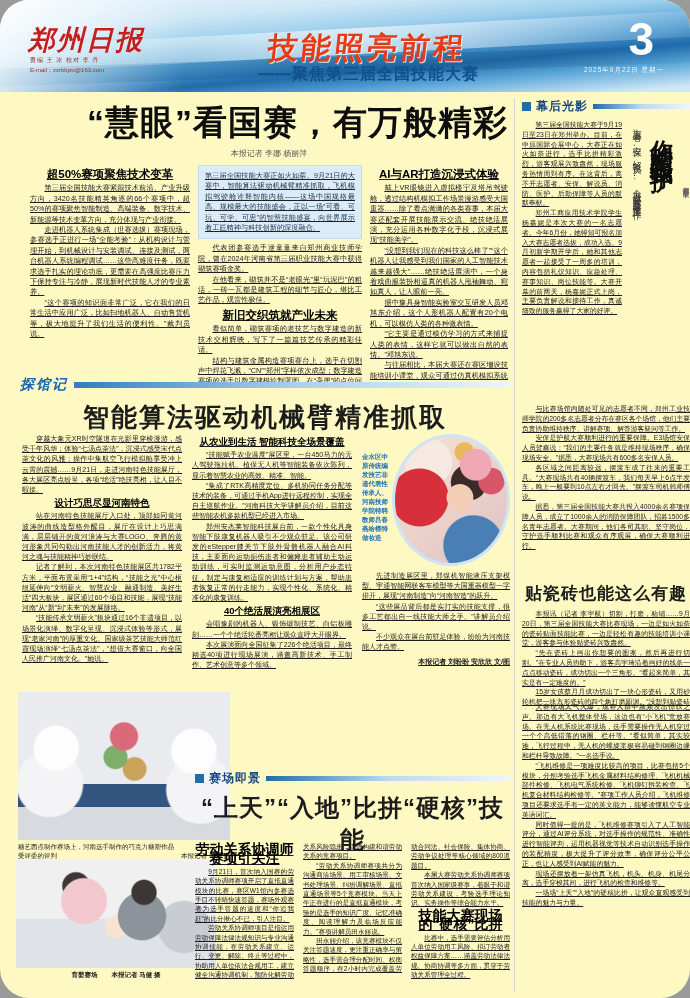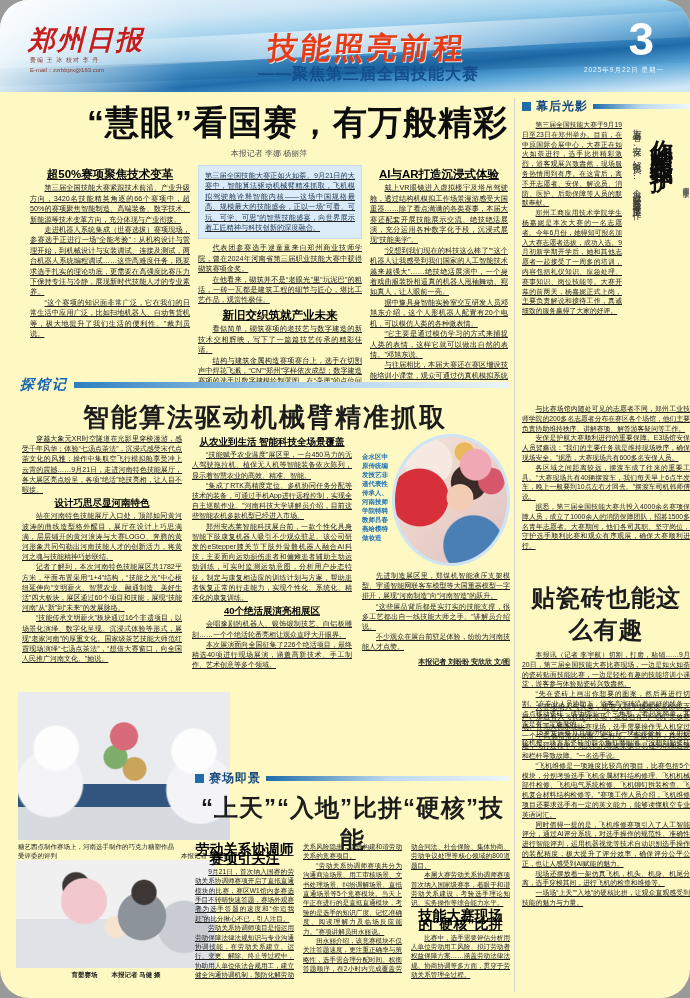--- a/index.html
+++ b/index.html
@@ -51,21 +51,21 @@
   .sb{position:absolute;left:522px;top:98px;width:168px;}
   .sb-body{position:relative;margin-top:5px;height:276px;}
   .sb-text-top{position:absolute;left:0;top:0;width:100px;height:276px;font-size:6.8px;line-height:9.8px;}
   .sb-vert{position:absolute;right:0;top:2px;height:274px;display:flex;flex-direction:row;}
   .v-sub{writing-mode:vertical-rl;font-size:9px;color:#333;letter-spacing:2px;margin-left:4px;}
   .v-title{writing-mode:vertical-rl;font-size:23px;font-weight:900;color:#0d0d0d;letter-spacing:4px;margin-left:4px;}
   .v-by{writing-mode:vertical-rl;font-size:6.5px;color:#666;margin-left:3px;padding-top:60px;}
   .sb-text-bottom{margin-top:8px;width:168px;height:188px;font-size:6.8px;line-height:9.8px;}
   
   .tile{position:absolute;left:522px;top:582px;width:168px;}
-  .tile-hl{font-size:24px;font-weight:900;text-align:center;letter-spacing:1px;margin:0 0 4px;}
+  .tile-hl{font-size:17px;font-weight:900;text-align:center;letter-spacing:1px;margin:0 0 4px;}
   .tile-body{height:100px;font-size:6.8px;line-height:9.8px;}
   
   .strip{position:absolute;left:522px;top:702px;width:168px;height:290px;font-size:6.8px;line-height:9.8px;}
   
   .hall{position:absolute;left:20px;top:376px;width:490px;}
   .hall-lab{display:flex;align-items:center;gap:6px;}
   .hall-lab .txt{font-size:14px;font-weight:900;font-style:italic;color:#1565b0;letter-spacing:2px;}
   .hall-lab .bar{flex:1;height:6px;background:linear-gradient(to right,#2e7fc0,#a9cfeb,#edf5fb);}
   .hall-hl{font-size:26px;font-weight:900;text-align:center;letter-spacing:2px;margin:6px 0 2px;}
   .hcol{position:absolute;font-size:7px;line-height:10.2px;}

